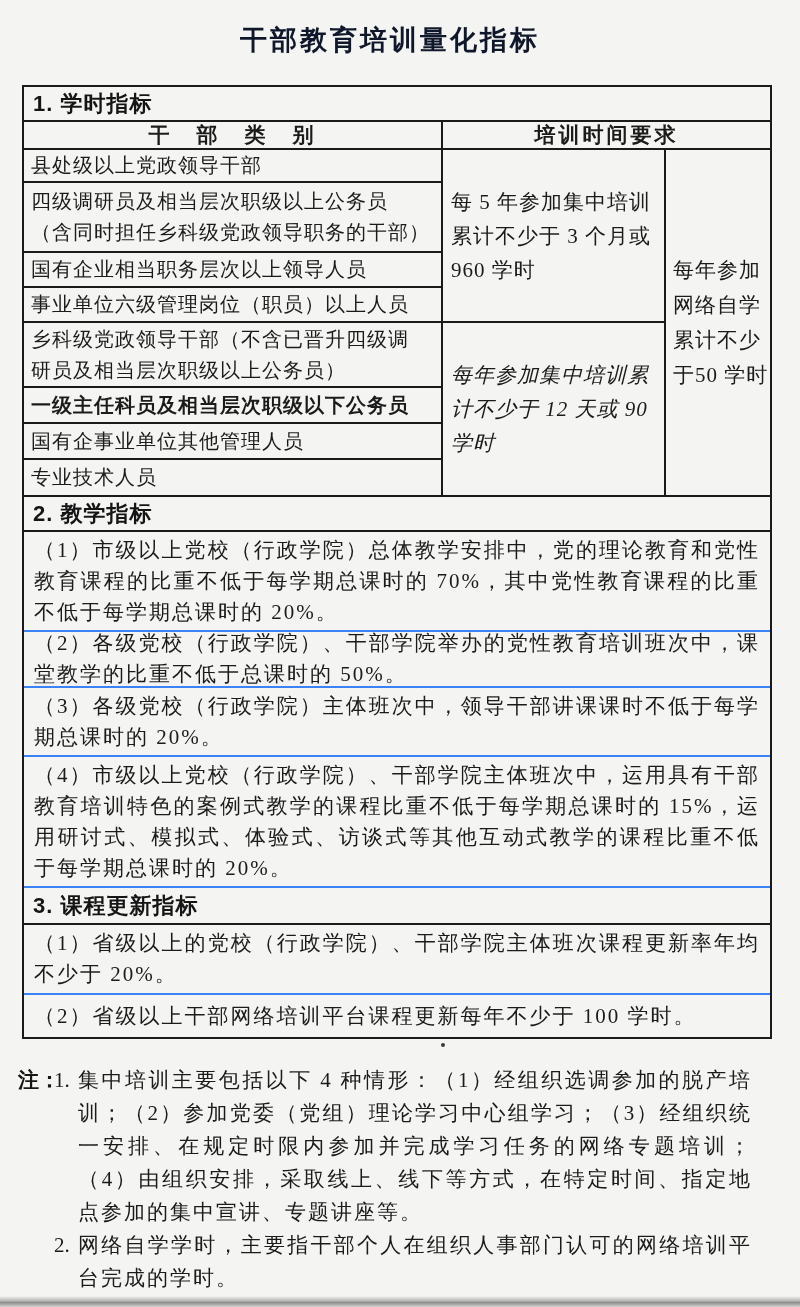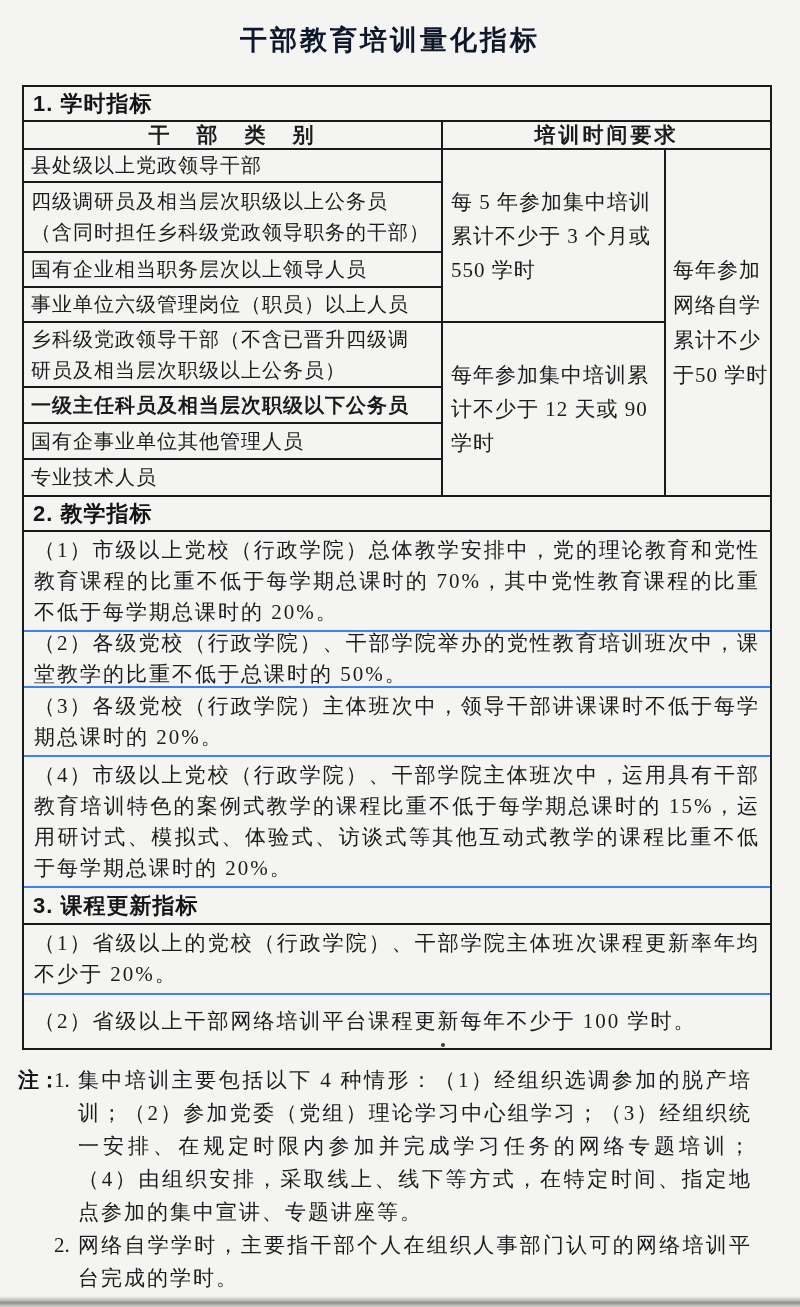--- a/index.html
+++ b/index.html
@@ -81,41 +81,41 @@
   .req {
     display: flex;
     align-items: center;
     padding-left: 8px;
     line-height: 34px;
     letter-spacing: 1px;
     white-space: pre-line;
     font-size: 21px;
   }
   .req-g1 { grid-column: 2; grid-row: 2 / span 4; }
-  .req-g2 { grid-column: 2; grid-row: 6 / span 4; }
+  .req-g2 { grid-column: 2; grid-row: 6 / span 4; font-style: italic; }
   .req-online { grid-column: 3; grid-row: 2 / span 8; line-height: 35px; padding-left: 7px; }
 
   
   .item-row {
     display: flex;
     align-items: center;
     border-bottom: 2px solid #3b82f6;
     padding: 0 10px;
   }
   .item-row.last { border-bottom: none; }
   .para-text {
     width: 100%;
     font-size: 21px;
     line-height: 31px;
     letter-spacing: 2px;
     text-align: justify;
     text-justify: inter-character;
   }
   .ih1 { height: 100px; } .ih2 { height: 56px; } .ih3 { height: 69px; } .ih4 { height: 131px; }
-  .ih5 { height: 70px; }  .ih6 { height: 53px; }
+  .ih5 { height: 70px; }  .ih6 { height: 42px; }
 
   
   .notes {
     position: absolute;
     left: 18px;
     top: 1064px;
     width: 734px;
     display: flex;
     font-size: 21px;
     line-height: 33px;
@@ -180,21 +180,21 @@
       <div class="cat cr3 bb br">国有企业相当职务层次以上领导人员</div>
       <div class="cat cr4 bb br">事业单位六级管理岗位（职员）以上人员</div>
       <div class="cat cr5 bb br">乡科级党政领导干部（不含已晋升四级调
 研员及相当层次职级以上公务员）</div>
       <div class="cat cr6 bb br">一级主任科员及相当层次职级以下公务员</div>
       <div class="cat cr7 bb br">国有企事业单位其他管理人员</div>
       <div class="cat cr8 bb br">专业技术人员</div>
 
       <div class="req req-g1 bb br">每 5 年参加集中培训
 累计不少于 3 个月或
-550 学时</div>
+960 学时</div>
       <div class="req req-g2 bb br">每年参加集中培训累
 计不少于 12 天或 90
 学时</div>
       <div class="req req-online bb">每年参加
 网络自学
 累计不少
 于50 学时</div>
     </div>
 
     <div class="sec-header sec-h2">2. 教学指标</div>

